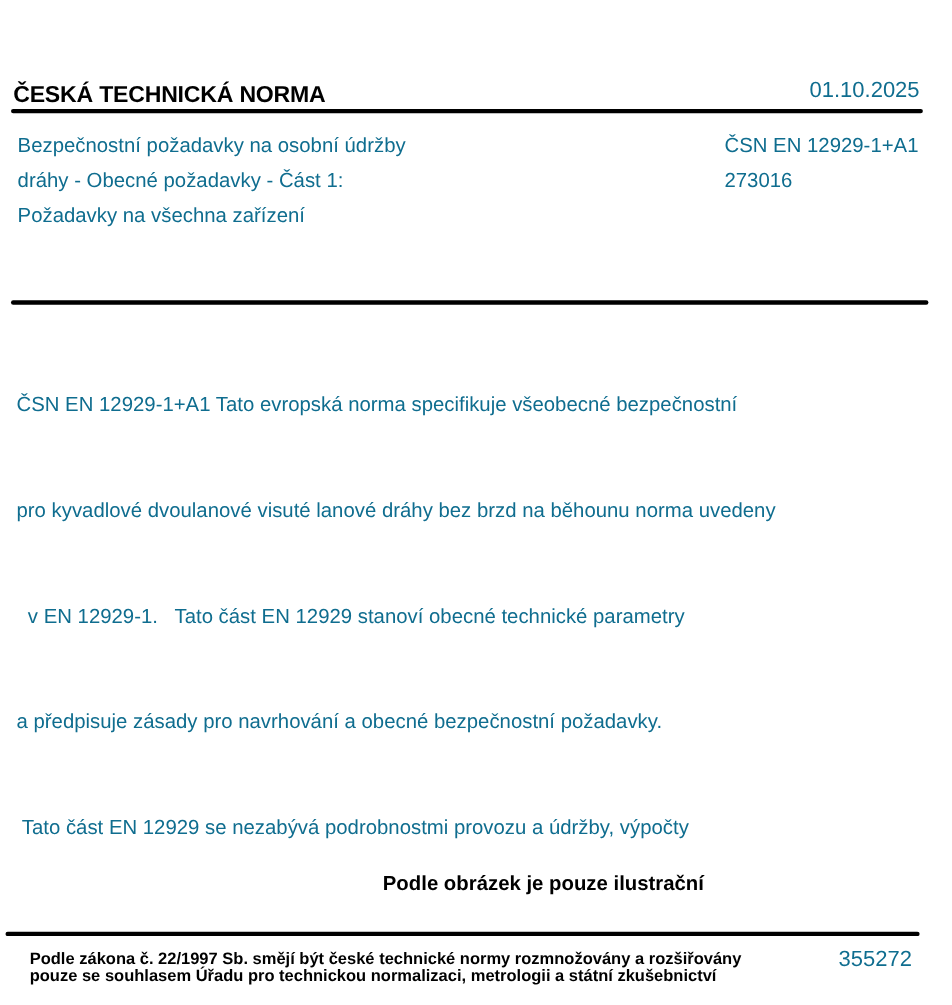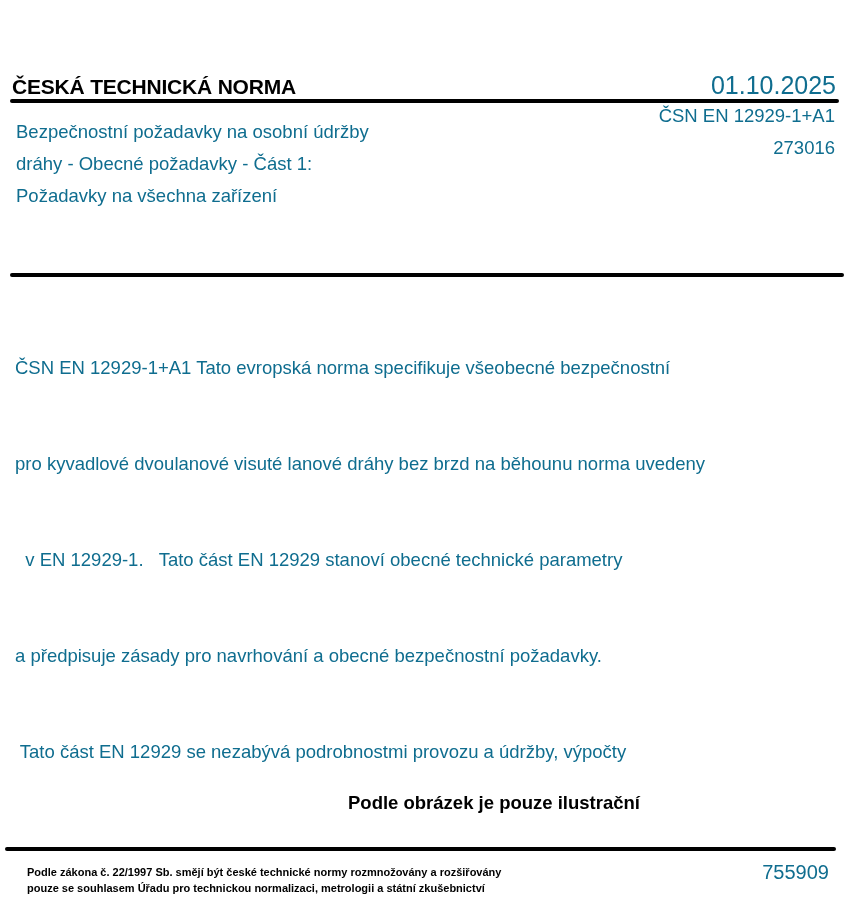--- a/index.html
+++ b/index.html
@@ -1,30 +1,30 @@
 <!DOCTYPE html>
 <html><head>
 <meta charset="utf-8">
 <style>
   html, body { margin: 0; padding: 0; background: #ffffff; }
   body { width: 865px; height: 914px; position: relative; overflow: hidden;
          font-family: "Liberation Sans", sans-serif; }
   .abs { position: absolute; }
   .teal { color: #0f6d8f; }
   .hdr-title { left: 12px; top: 75px; font-size: 21px; font-weight: bold; color: #000; letter-spacing: -0.2px; }
-  .hdr-date { right: 29px; top: 71px; font-size: 25px; }
+  .hdr-date { right: 29px; top: 71px; font-size: 20px; }
   .rule { background: #000; height: 4px; border-radius: 2px; }
   .rule1 { left: 10px; width: 829px; top: 99px; }
   .rule2 { left: 10px; width: 834px; top: 273px; }
   .rule3 { left: 5px; width: 831px; top: 847px; }
   .title-block { left: 16px; top: 116px; font-size: 18.5px; line-height: 32px; }
-  .code-block { right: 30px; top: 100px; font-size: 18.5px; line-height: 32px; text-align: right; }
+  .code-block { right: 30px; top: 116px; font-size: 18.5px; line-height: 32px; }
   .body-text { left: 15px; top: 288px; font-size: 18.5px; line-height: 32px; white-space: pre; }
   .illus { left: 348px; top: 792px; font-size: 18.5px; font-weight: bold; color: #000; }
-  .legal { left: 27px; top: 864px; font-size: 11px; font-weight: bold; color: #000; line-height: 16px; }
+  .legal { left: 27px; top: 864px; font-size: 15px; font-weight: bold; color: #000; line-height: 16px; }
   .footer-num { right: 36px; top: 861px; font-size: 20px; }
 </style>
 </head>
 <body>
 
 <div class="abs hdr-title">ČESKÁ TECHNICKÁ NORMA</div>
 <div class="abs hdr-date teal">01.10.2025</div>
 <div class="abs rule rule1"></div>
 
 <div class="abs title-block teal">
@@ -58,13 +58,13 @@
 </div>
 
 <div class="abs illus">Podle obrázek je pouze ilustrační</div>
 
 <div class="abs rule rule3"></div>
 
 <div class="abs legal">
   <div>Podle zákona č. 22/1997 Sb. smějí být české technické normy rozmnožovány a rozšiřovány</div>
   <div>pouze se souhlasem Úřadu pro technickou normalizaci, metrologii a státní zkušebnictví</div>
 </div>
-<div class="abs footer-num teal">755909</div>
+<div class="abs footer-num teal">355272</div>
 
 </body></html>

